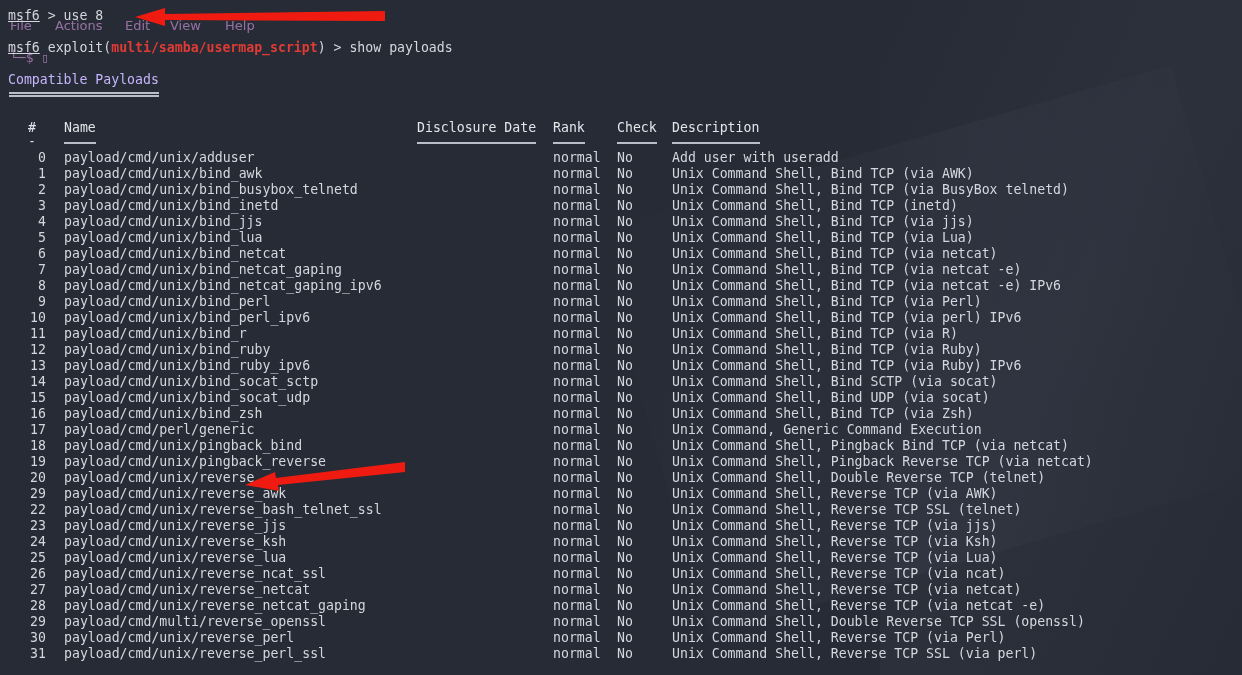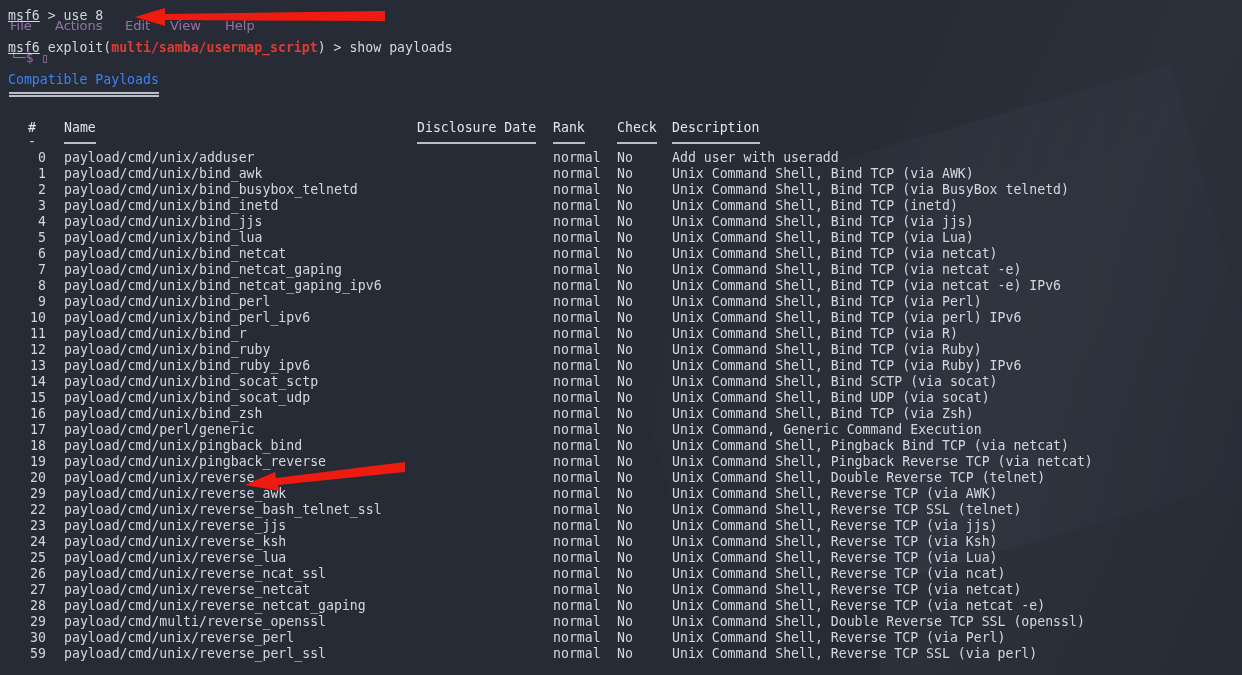--- a/index.html
+++ b/index.html
@@ -39,21 +39,21 @@
     left: 8px;
     white-space: pre;
   }
   .u   { text-decoration: underline; }
   .red { color: #e03b34; font-weight: bold; }
   .blue{ color: #4f72d8; font-weight: bold; }
   .sect {
     position: absolute;
     left: 8px;
     white-space: pre;
-    color: #3b82f6;
+    color: #c4b5fd;
   }
   .dblrule {
     position: absolute;
     border-top: 2px solid #b9bec8;
     border-bottom: 2px solid #b9bec8;
     height: 1px;
   }
   .rule {
     position: absolute;
     height: 0;
@@ -326,21 +326,21 @@
       <div class="cell " style="left: 617px; top: 614px;">No</div>
       <div class="cell " style="left: 672px; top: 614px;">Unix Command Shell, Double Reverse TCP SSL (openssl)</div>
       <div></div>
       <div class="cell idx" style="left: 28px; top: 630px; width: 18px; text-align: right;">30</div>
       <div class="cell " style="left: 64px; top: 630px;">payload/cmd/unix/reverse_perl</div>
       <div class="cell " style="left: 417px; top: 630px;"></div>
       <div class="cell " style="left: 553px; top: 630px;">normal</div>
       <div class="cell " style="left: 617px; top: 630px;">No</div>
       <div class="cell " style="left: 672px; top: 630px;">Unix Command Shell, Reverse TCP (via Perl)</div>
       <div></div>
-      <div class="cell idx" style="left: 28px; top: 646px; width: 18px; text-align: right;">59</div>
+      <div class="cell idx" style="left: 28px; top: 646px; width: 18px; text-align: right;">31</div>
       <div class="cell " style="left: 64px; top: 646px;">payload/cmd/unix/reverse_perl_ssl</div>
       <div class="cell " style="left: 417px; top: 646px;"></div>
       <div class="cell " style="left: 553px; top: 646px;">normal</div>
       <div class="cell " style="left: 617px; top: 646px;">No</div>
       <div class="cell " style="left: 672px; top: 646px;">Unix Command Shell, Reverse TCP SSL (via perl)</div>
     </div>
 
   <svg class="arrow" width="250" height="26" style="left:135px;top:4px;" viewBox="0 0 250 26">
     <polygon points="0,13 30,4 30,10 250,7 250,17 30,16 30,22" fill="#f01b10"></polygon>
   </svg>

